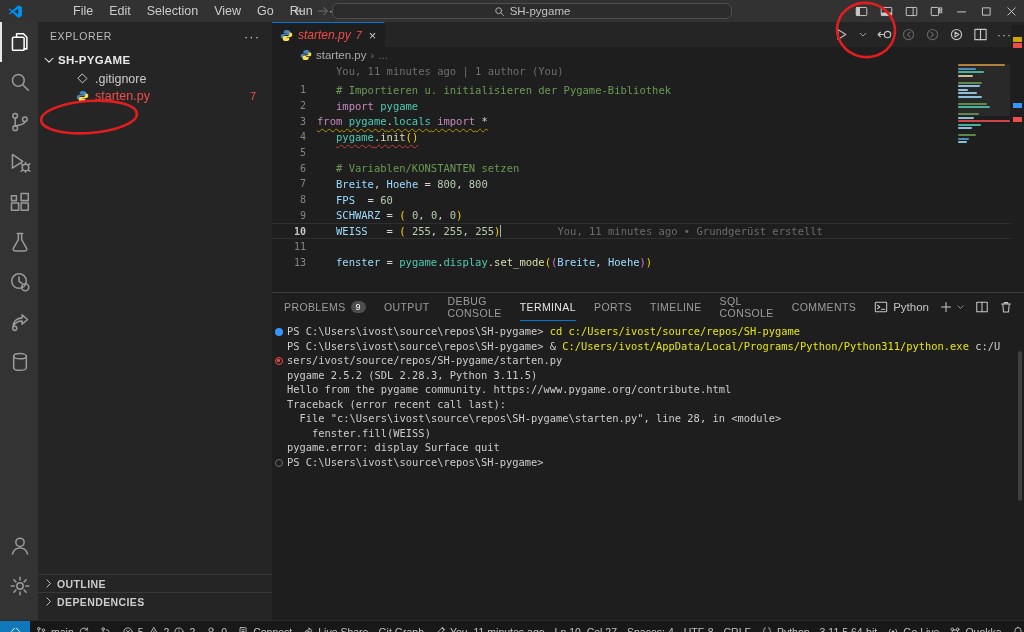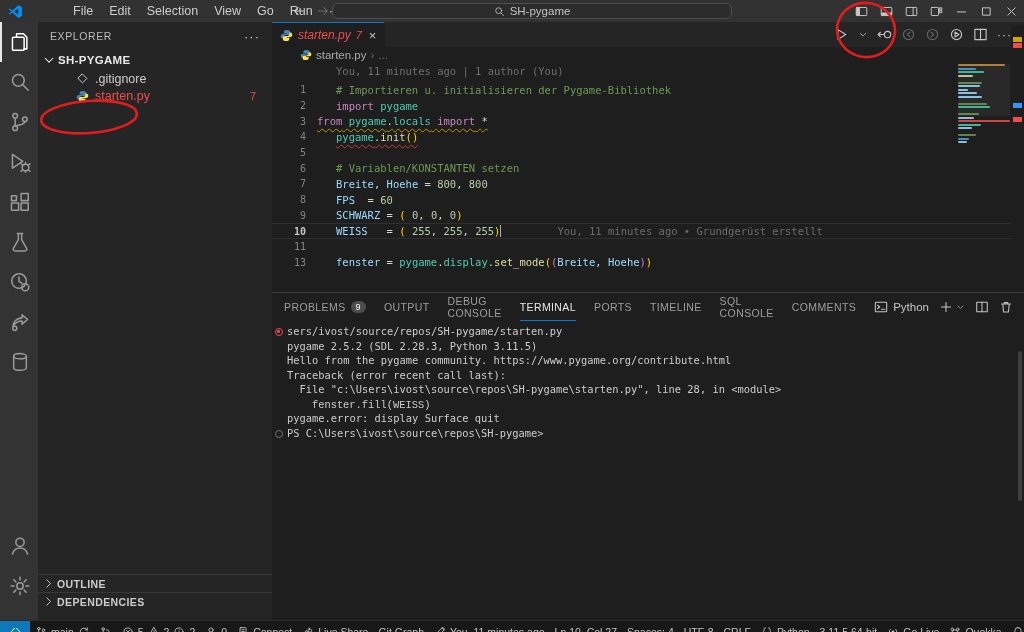--- a/index.html
+++ b/index.html
@@ -557,26 +557,28 @@
           <svg viewBox="0 0 16 16">
             <path d="M2.8 4.5h10.4M6 4.5V3h4v1.5M4.4 4.5l.7 9.2h5.8l.7-9.2"></path>
           </svg>
         </span>
       <span style="letter-spacing:1px">···</span>
 
     </div>
   </div>
   <div id="terminal">
     <div id="term-lines">
+        <div class="term-line"><span class="term-deco deco-run"></span><span style="color: rgb(204, 204, 204);">PS C:\Users\ivost\source\repos\SH-pygame&gt; </span><span style="color: rgb(229, 229, 16);">cd c:/Users/ivost/source/repos/SH-pygame</span></div>
+        <div class="term-line"><span style="color: rgb(204, 204, 204);">PS C:\Users\ivost\source\repos\SH-pygame&gt; </span><span style="color: rgb(204, 204, 204);">&amp; </span><span style="color: rgb(229, 229, 16);">C:/Users/ivost/AppData/Local/Programs/Python/Python311/python.exe</span><span style="color: rgb(204, 204, 204);"> c:/U</span></div>
         <div class="term-line"><span class="term-deco deco-error"></span><span style="color: rgb(204, 204, 204);">sers/ivost/source/repos/SH-pygame/starten.py</span></div>
         <div class="term-line"><span style="color: rgb(204, 204, 204);">pygame 2.5.2 (SDL 2.28.3, Python 3.11.5)</span></div>
         <div class="term-line"><span style="color: rgb(204, 204, 204);">Hello from the pygame community. https://www.pygame.org/contribute.html</span></div>
         <div class="term-line"><span style="color: rgb(204, 204, 204);">Traceback (error recent call last):</span></div>
         <div class="term-line"><span style="color: rgb(204, 204, 204);">  File "c:\Users\ivost\source\repos\SH-pygame\starten.py", line 28, in &lt;module&gt;</span></div>
-        <div class="term-line"><span style="color: rgb(204, 204, 204); font-family: Liberation Mono, monospace;">    fenster.fill(WEISS)</span></div>
+        <div class="term-line"><span style="color: rgb(204, 204, 204);">    fenster.fill(WEISS)</span></div>
         <div class="term-line"><span style="color: rgb(204, 204, 204);">pygame.error: display Surface quit</span></div>
         <div class="term-line"><span class="term-deco deco-idle"></span><span style="color: rgb(204, 204, 204);">PS C:\Users\ivost\source\repos\SH-pygame&gt;</span></div>
       </div>
     <div id="term-scrollbar"></div>
   </div>
 </div>
 
 <div id="statusbar">
   <div id="remote-indicator">
     <span class="icon">

